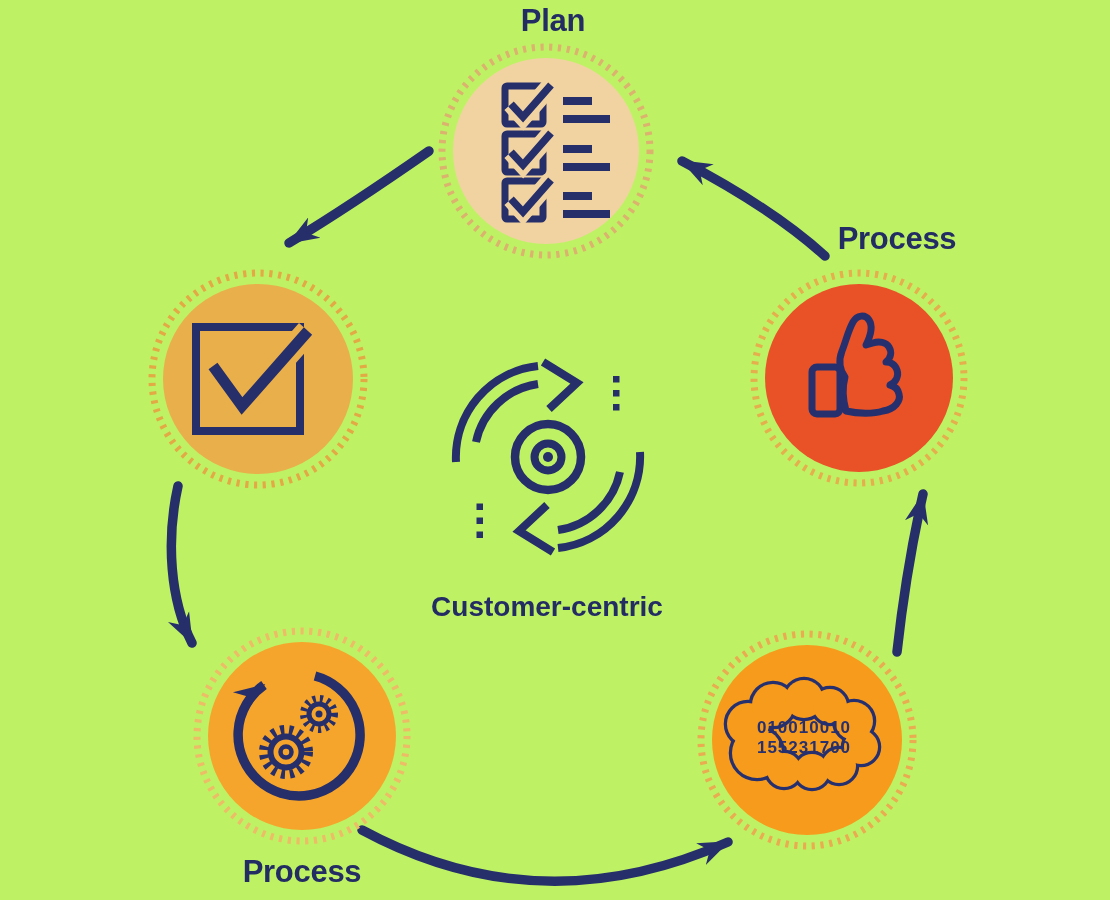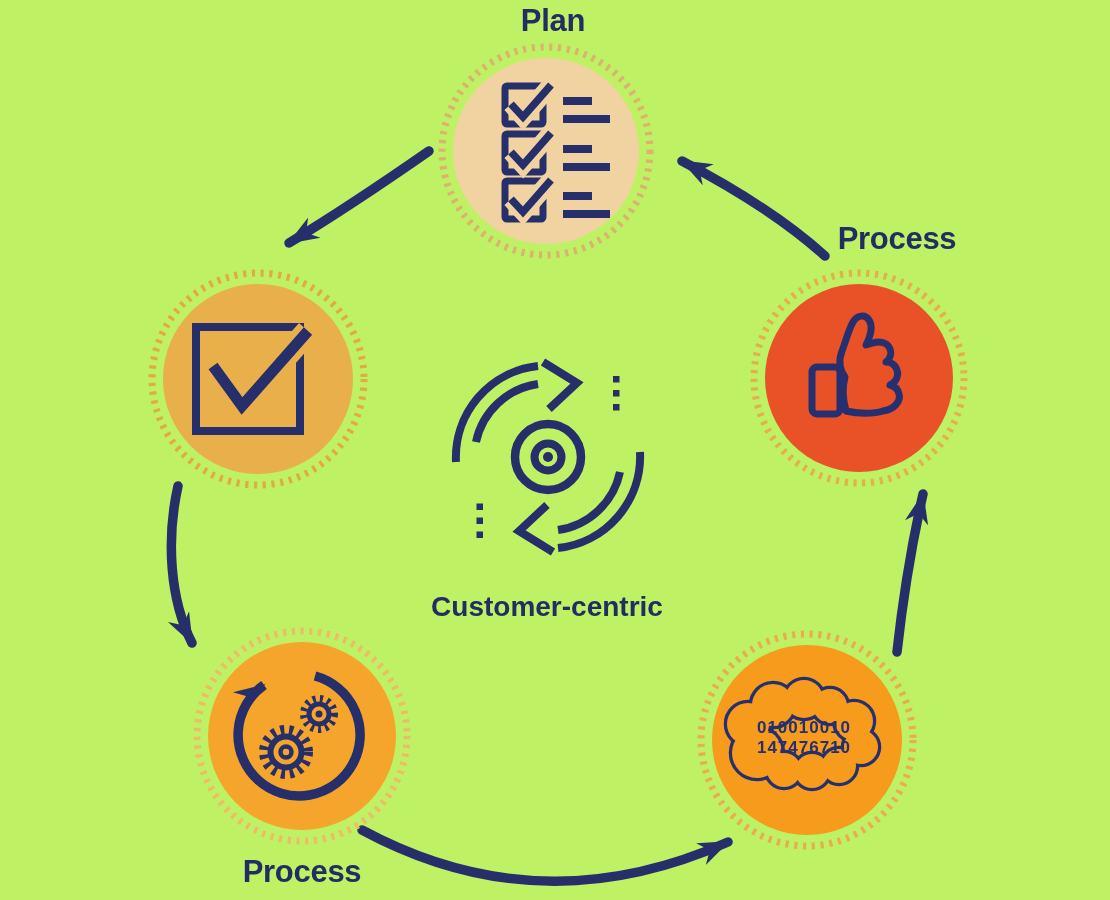--- a/index.html
+++ b/index.html
@@ -165,16 +165,16 @@
   <div class="label" style="left:553px;top:21px">Plan</div>
   <div class="label" style="left:897px;top:239px">Process</div>
   <div class="label" style="left:302px;top:872px">Process</div>
 
   <div class="caption">
     <div>Customer-centric</div>
   </div>
 
   <div class="binary">
     <div>010010010</div>
-    <div>147476710</div>
+    <div>155231700</div>
   </div>
 
 </div>
 
 </body></html>

